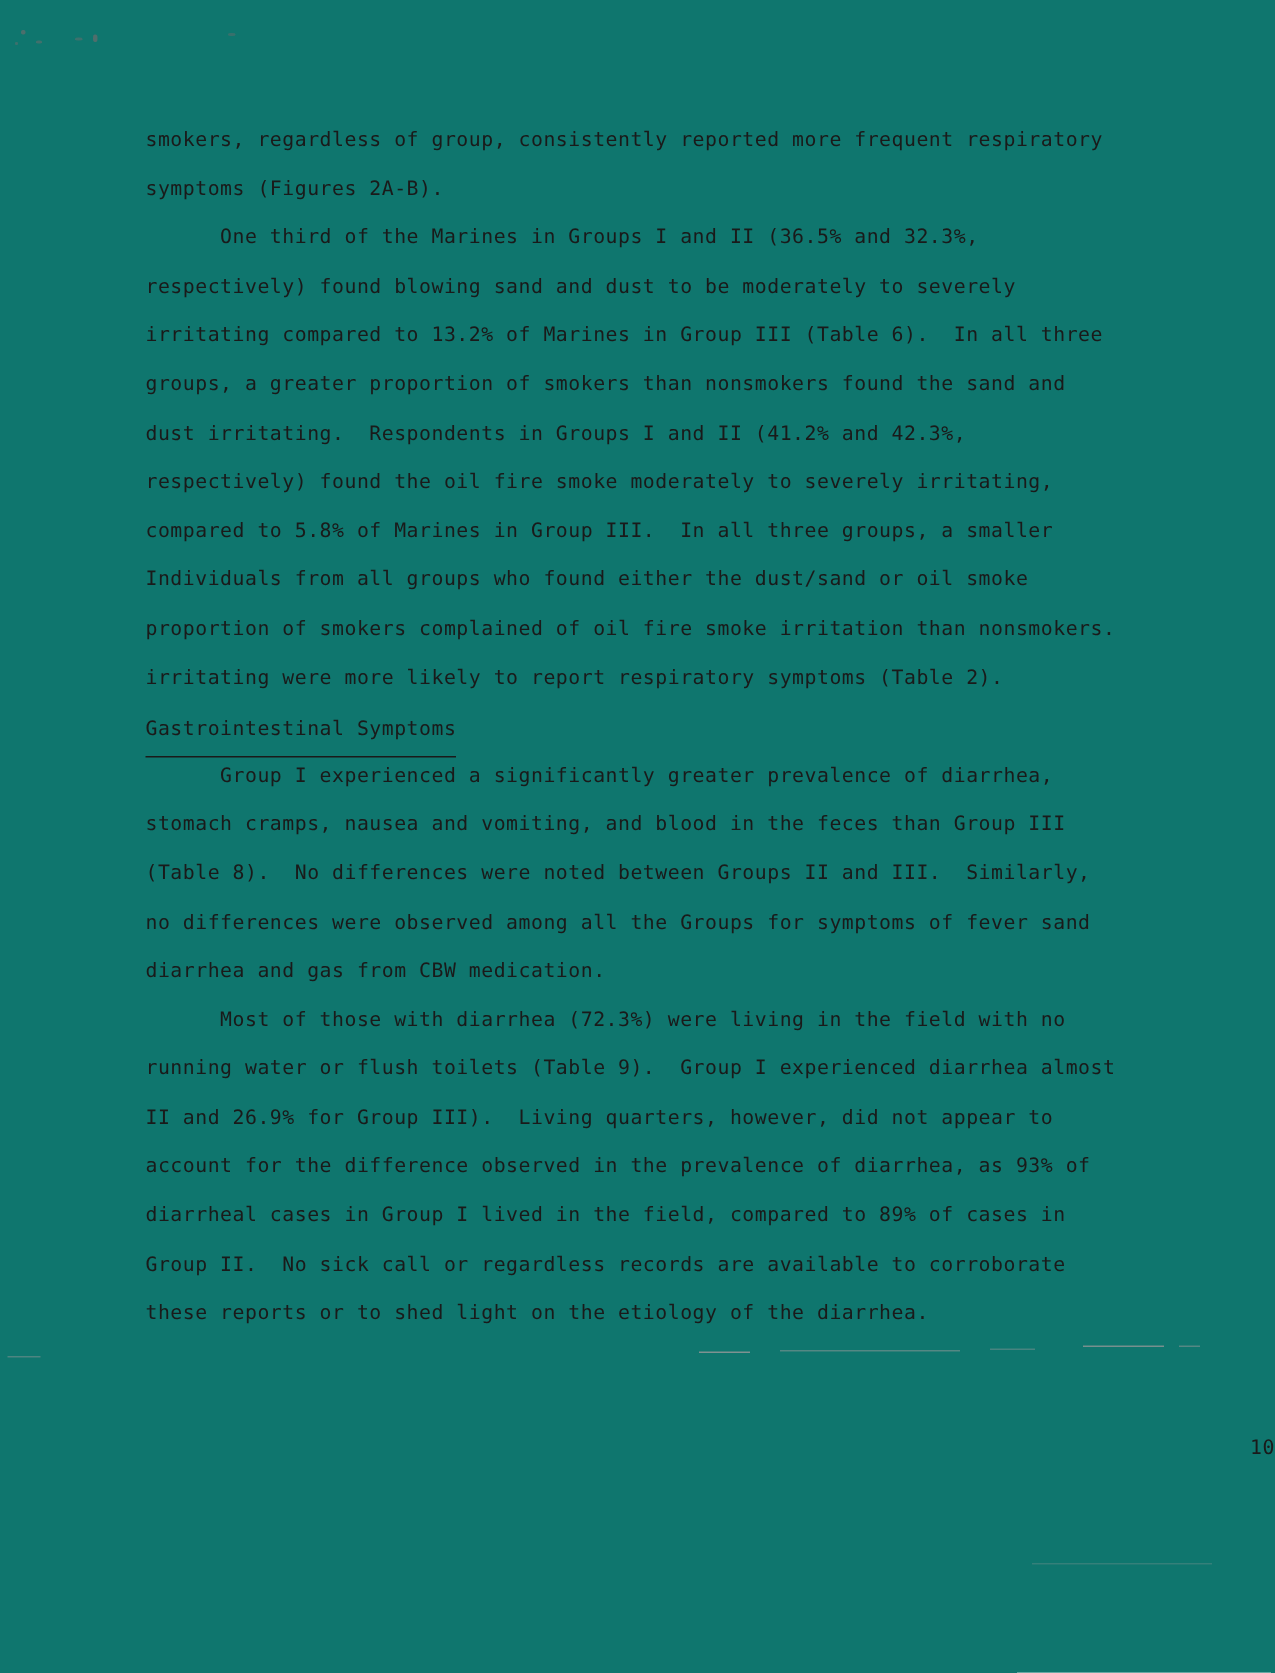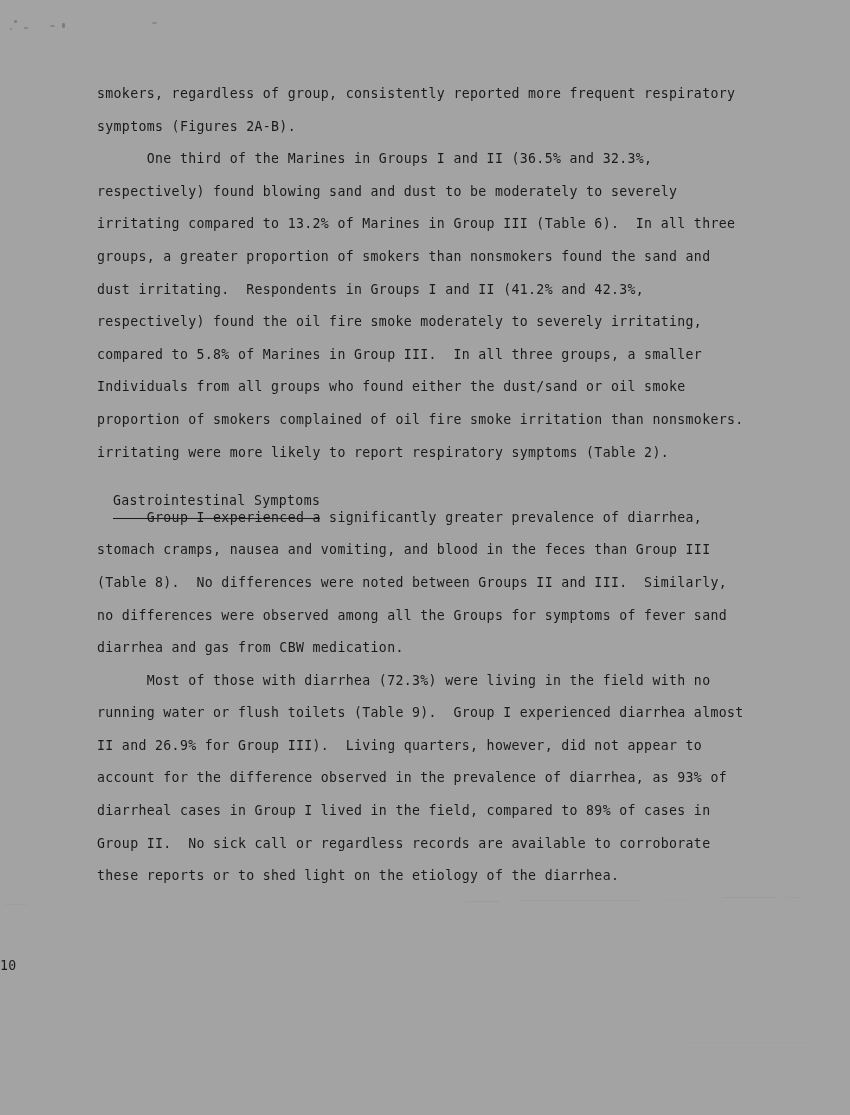--- a/index.html
+++ b/index.html
@@ -13,21 +13,21 @@
     font-family: "DejaVu Sans Mono", monospace;
     position: relative;
     overflow: hidden;
   }
   .page {
     position: absolute;
     top: 0;
     left: 0;
     width: 850px;
     height: 1115px;
-    background: #a3a3a3;
+    background: #0f766e;
   }
   
   .speckle {
     position: absolute;
     background: #6b6b6b;
     border-radius: 40%;
   }
   .sp1 { left: 14px;  top: 20px;  width: 3px; height: 3px; opacity: .65; }
   .sp2 { left: 10px;  top: 28px;  width: 2px; height: 2px; opacity: .5; }
   .sp3 { left: 24px;  top: 27px;  width: 4px; height: 2px; opacity: .55; }
@@ -43,40 +43,40 @@
   }
   p.body-line {
     margin: 0;
     font-size: 13.2px;
     line-height: 32.6px;
     color: #1a1a1a;
     letter-spacing: 0.35px;
     white-space: pre;
   }
   .section-head {
-    margin: 16px;
+    margin: 0;
     font-size: 13.2px;
     line-height: 32.6px;
     color: #1a1a1a;
     letter-spacing: 0.35px;
     white-space: pre;
     display: inline-block;
     border-bottom: 1px solid #1a1a1a;
     padding-bottom: 0px;
   }
   .head-wrap {
     line-height: 32.6px;
     height: 32.6px;
   }
   .page-number {
     position: absolute;
     left: 0;
     top: 958px;
     width: 850px;
-    text-align: left;
+    text-align: right;
     font-size: 13.2px;
     color: #1a1a1a;
     letter-spacing: 0.35px;
   }
   
   .artifact {
     position: absolute;
     background: #9a9a9a;
     height: 1px;
     opacity: .8;

